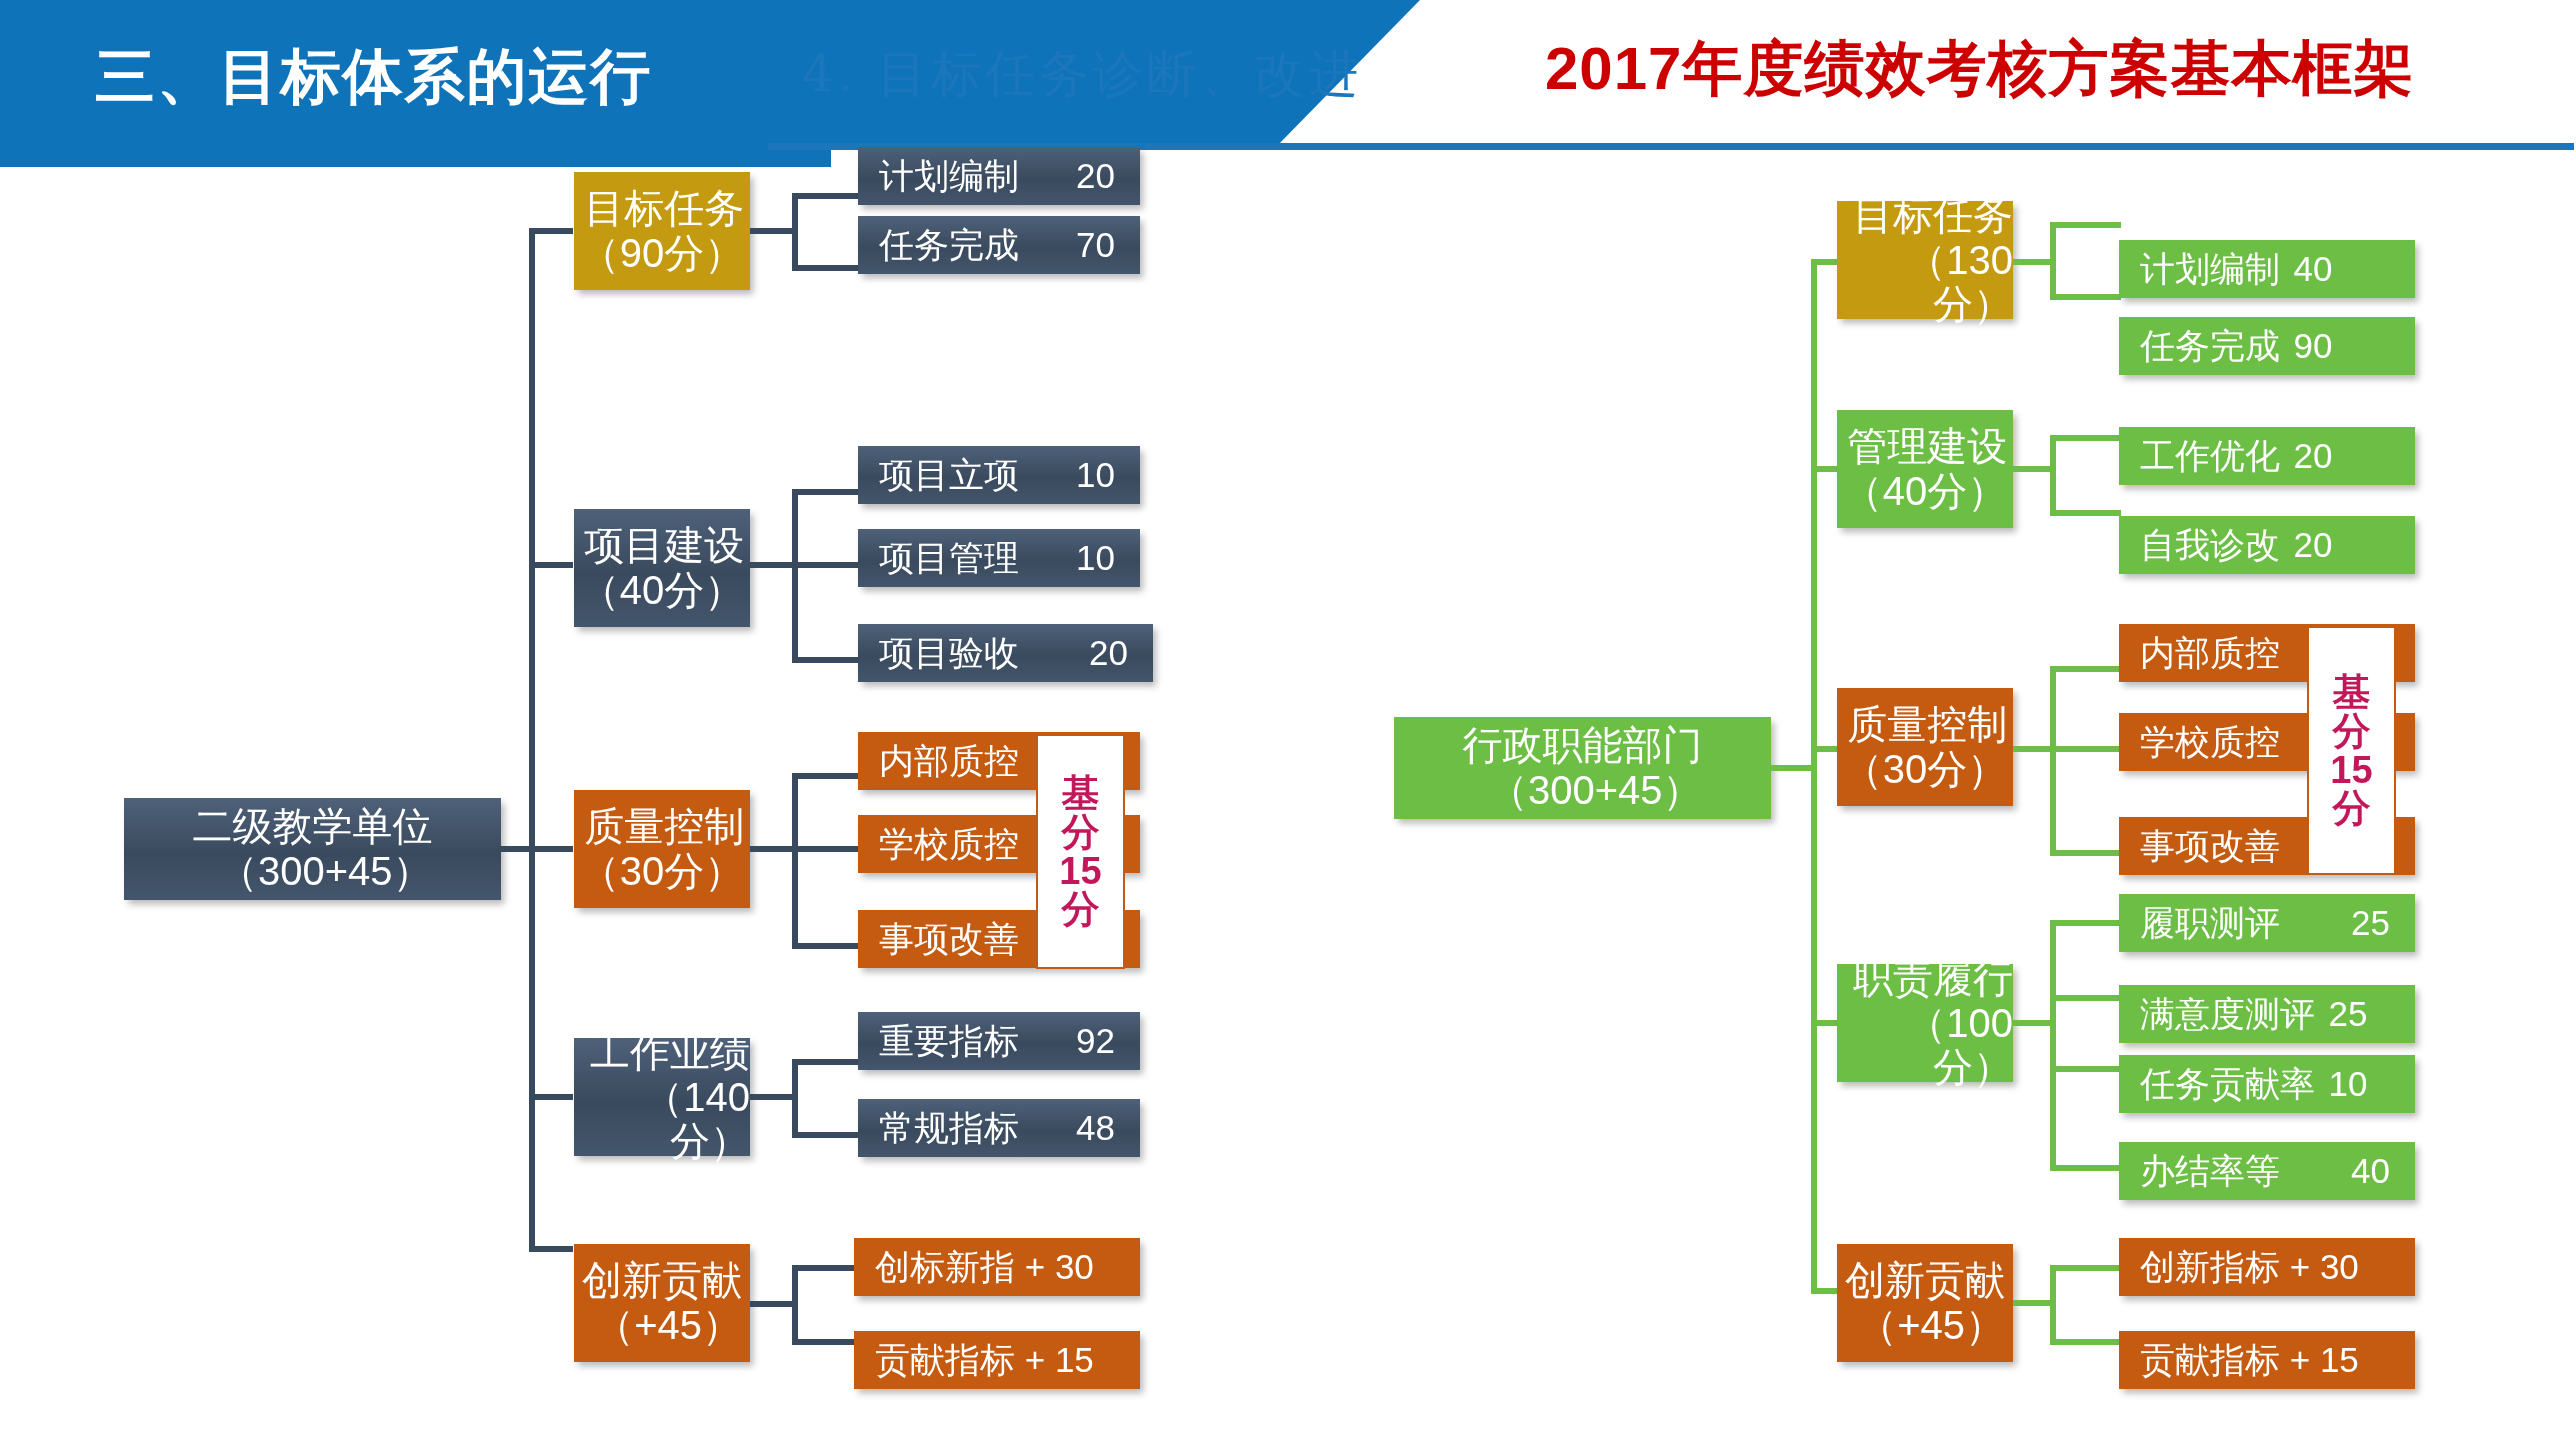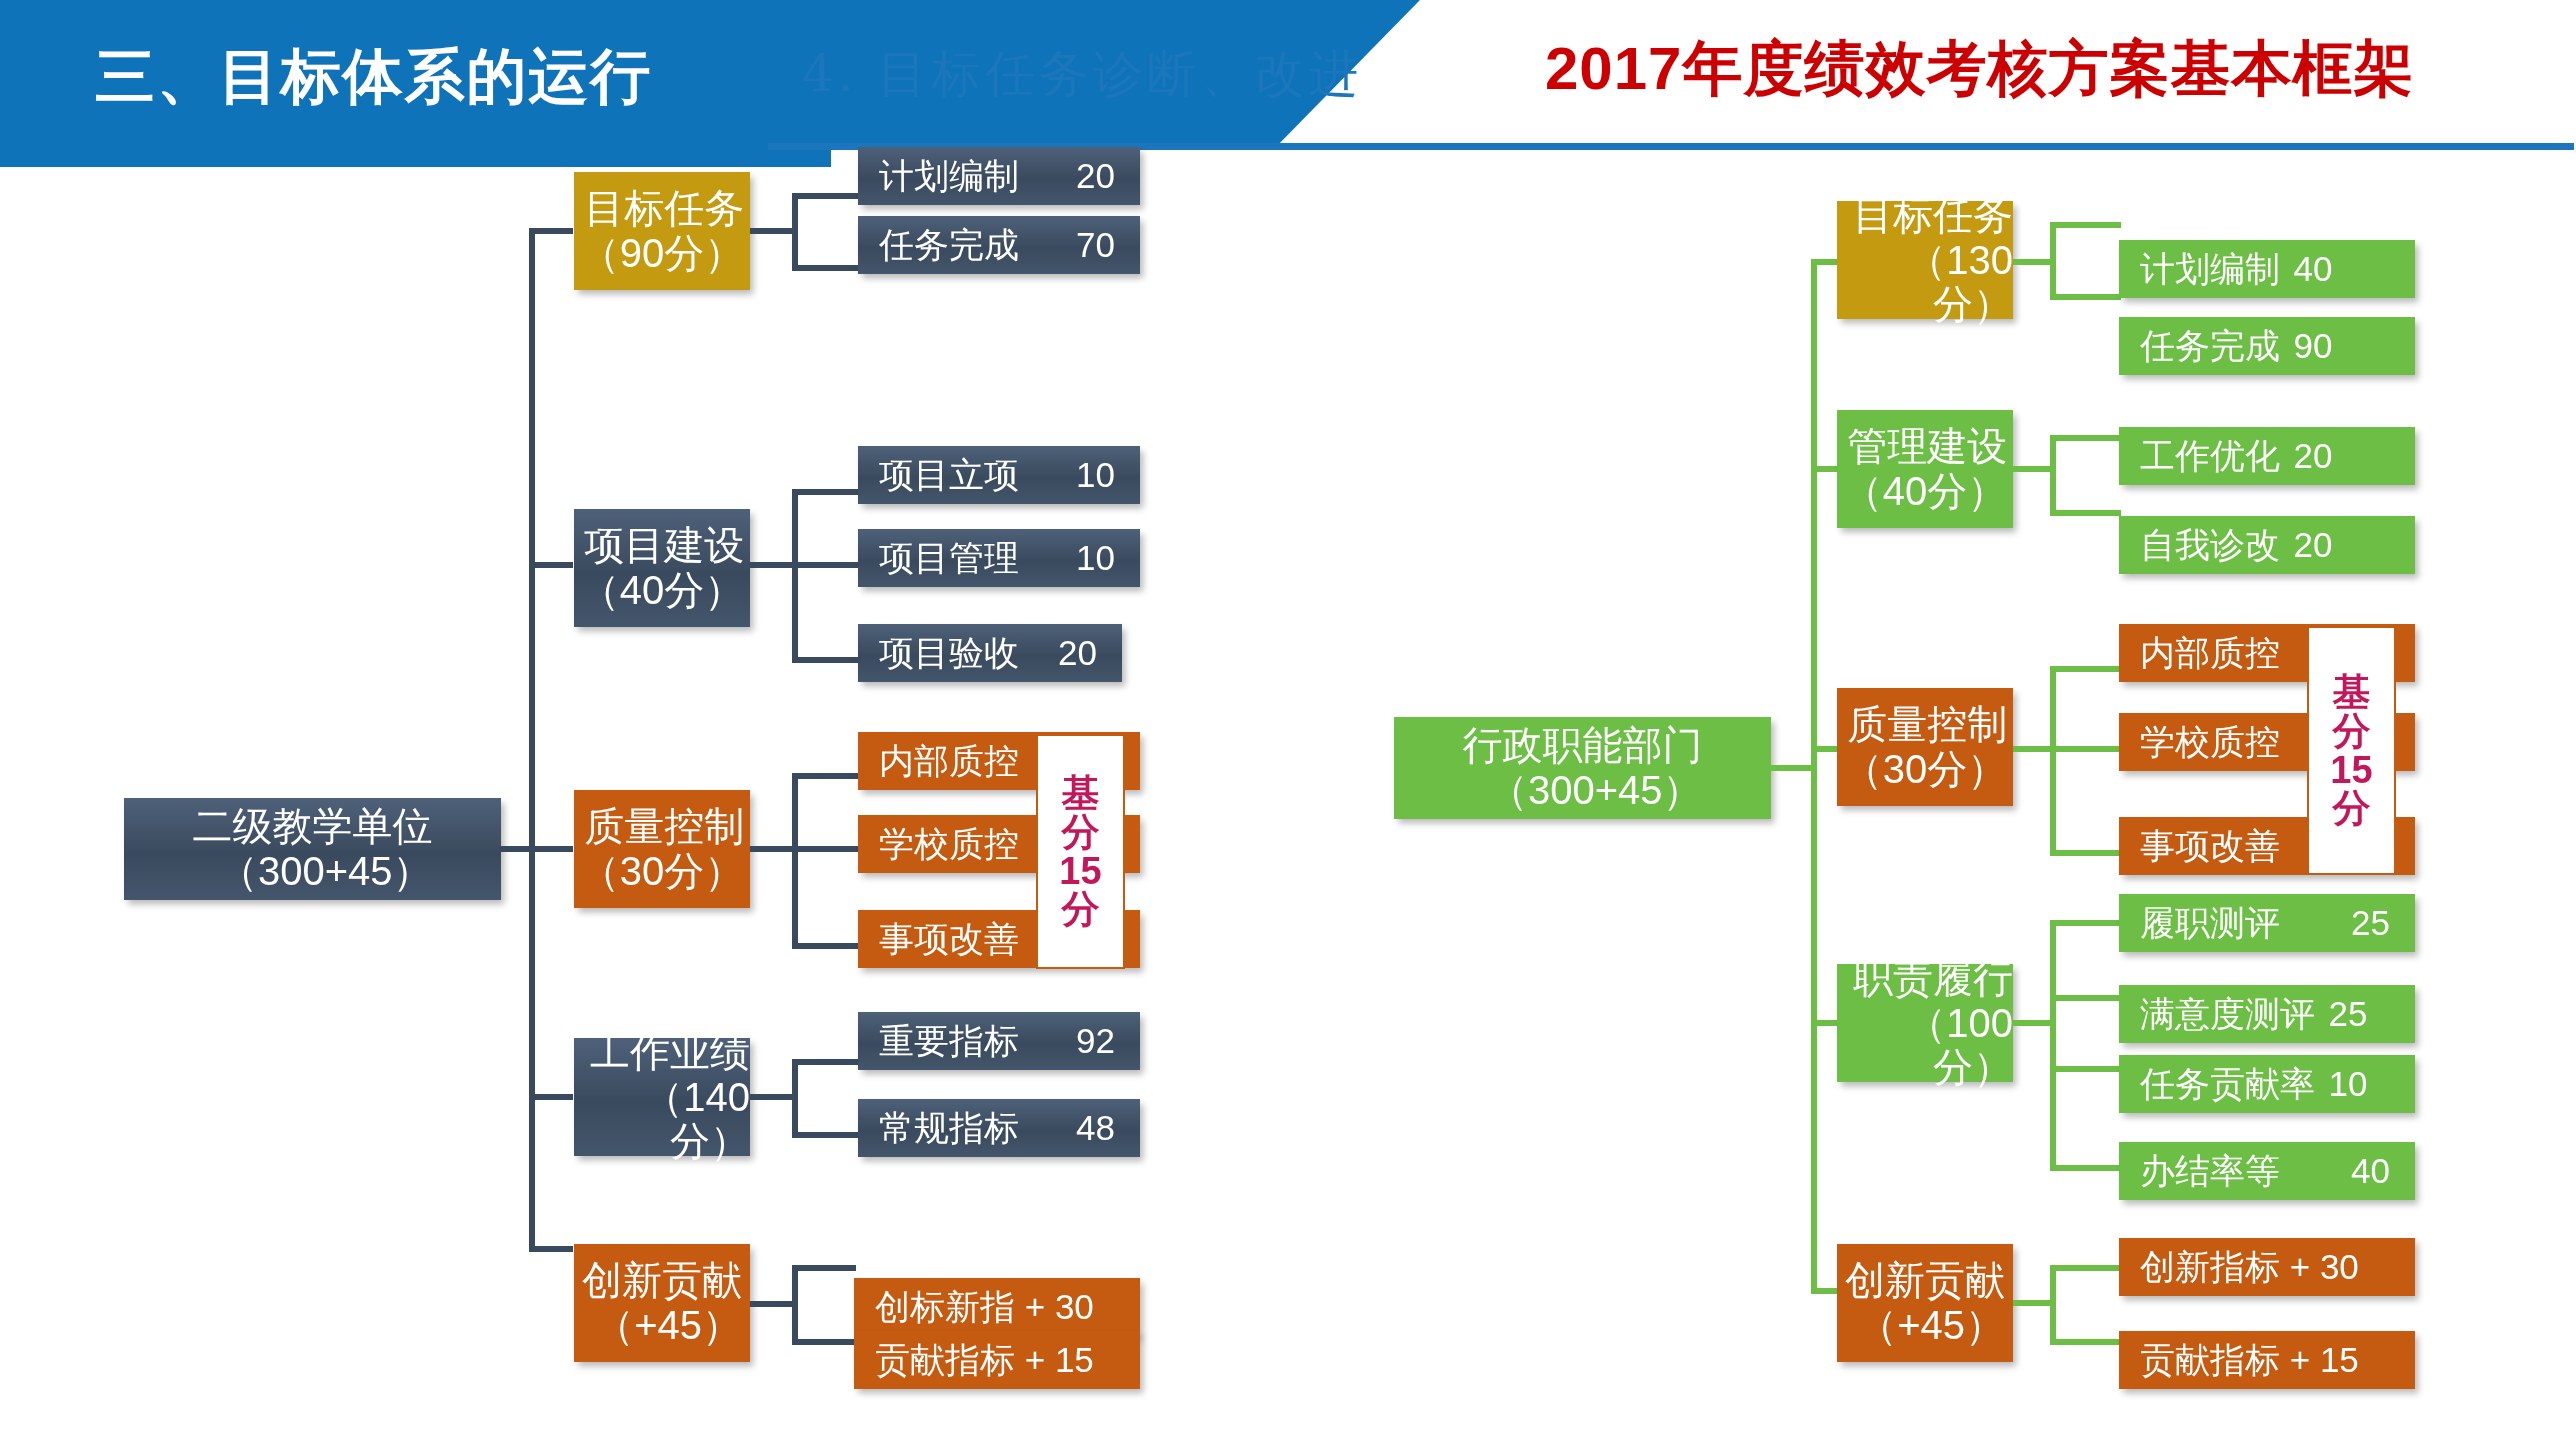--- a/index.html
+++ b/index.html
@@ -137,21 +137,21 @@
       <span class="lbl">项目立项</span>
       <span class="val">10</span>
     </div>
   </div>
   <div class="node c-dark leaf-node" style="left:858px;top:529px;width:282px;height:58px;">
     <div class="leafrow">
       <span class="lbl">项目管理</span>
       <span class="val">10</span>
     </div>
   </div>
-  <div class="node c-dark leaf-node" style="left:858px;top:624px;width:264px;height:58px;">
+  <div class="node c-dark leaf-node" style="left:858px;top:624px;width:295px;height:58px;">
     <div class="leafrow">
       <span class="lbl">项目验收</span>
       <span class="val">20</span>
     </div>
   </div>
 
   <div class="ln" style="left:529px;top:846px;width:44px;height:5.8px;"></div>
   <div class="node center c-orange parent-node" style="left:574px;top:790px;width:176px;height:118px;">
     <span><span>质量控制</span><br><span>（30分）</span></span>
   </div>
@@ -207,21 +207,21 @@
 
   <div class="ln" style="left:529px;top:1246px;width:44px;height:5.8px;"></div>
   <div class="node center c-orange parent-node" style="left:574px;top:1244px;width:176px;height:118px;">
     <span><span>创新贡献</span><br><span>（+45）</span></span>
   </div>
   <div class="ln" style="left:750px;top:1301px;width:48px;height:5.8px;"></div>
   <div class="ln" style="left:792px;top:1265px;width:5.8px;height:79px;"></div>
   <div class="ln" style="left:792px;top:1265px;width:64px;height:5.8px;"></div>
   <div class="ln" style="left:792px;top:1339px;width:64px;height:5.8px;"></div>
 
-  <div class="node c-orange leaf-node" style="left:854px;top:1238px;width:286px;height:58px;margin-top:40px;">
+  <div class="node c-orange leaf-node" style="left:854px;top:1238px;width:286px;height:58px;">
     <div class="leafrow">
       <span class="lbl">创标新指 + 30</span>
     </div>
   </div>
   <div class="node c-orange leaf-node" style="left:854px;top:1331px;width:286px;height:58px;">
     <div class="leafrow">
       <span class="lbl">贡献指标 + 15</span>
     </div>
   </div>
 </div>

